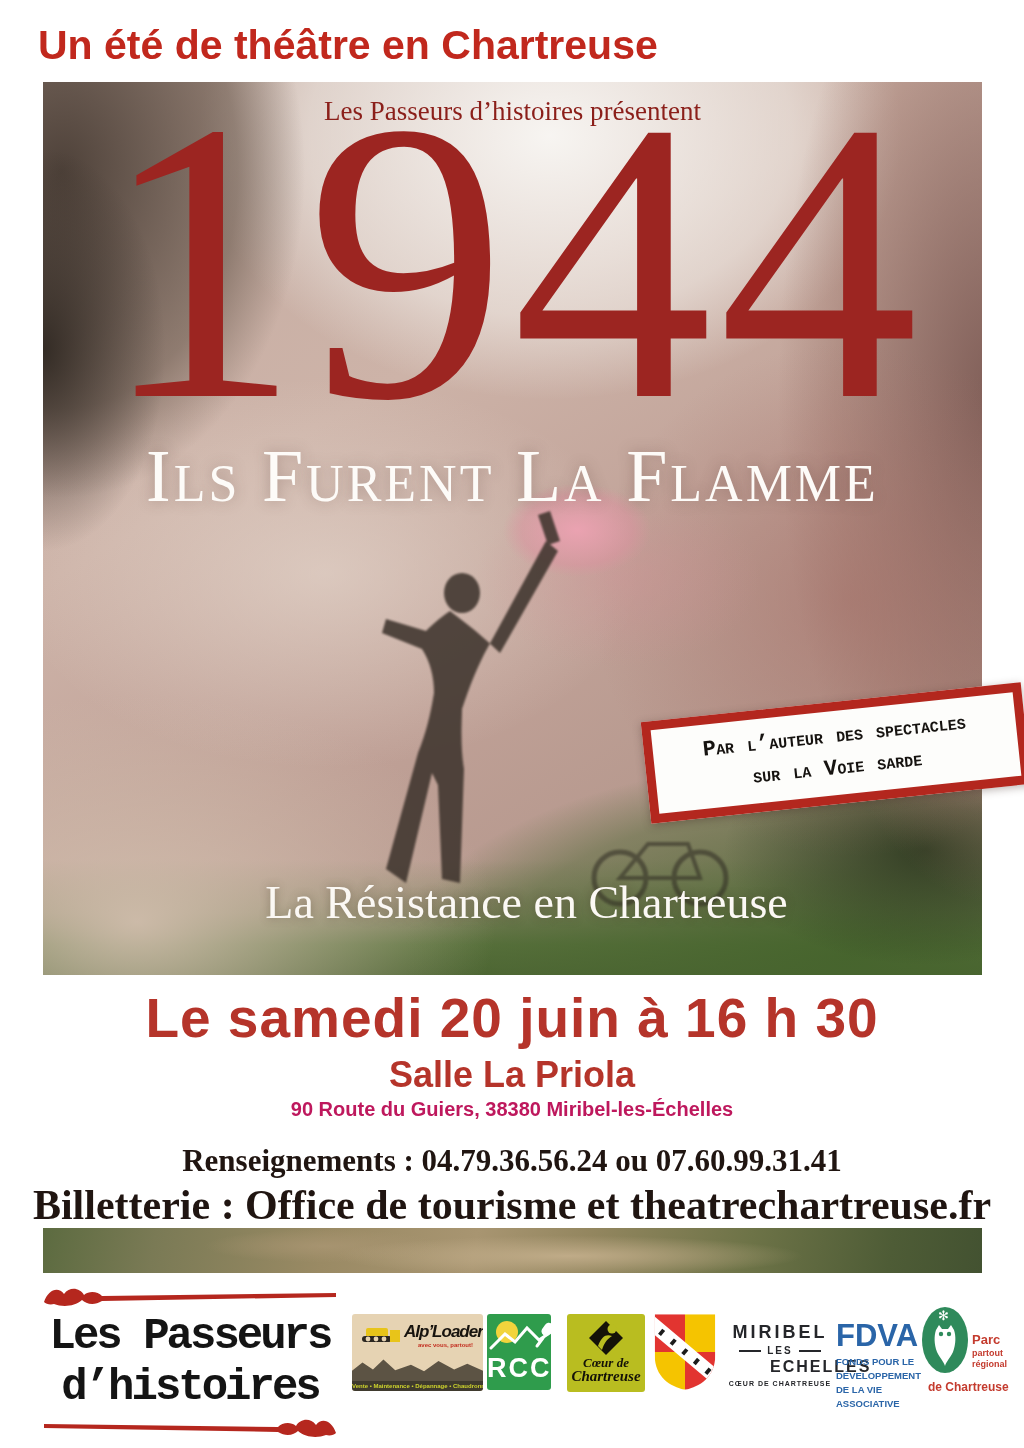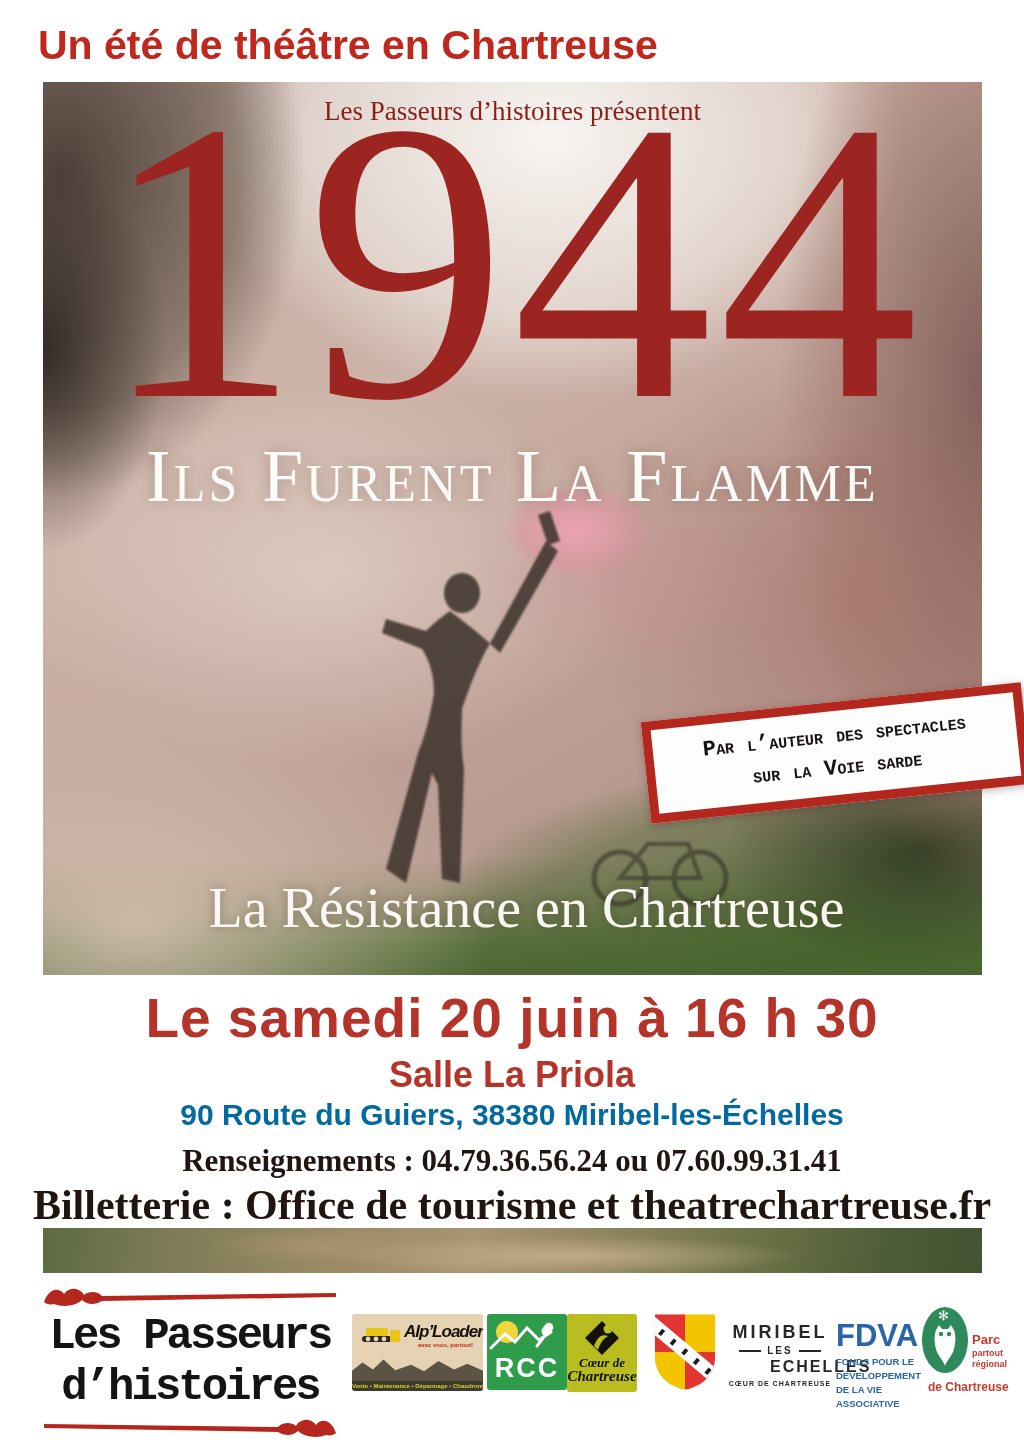--- a/index.html
+++ b/index.html
@@ -70,21 +70,21 @@
   .credits .c1{font-size:26px;line-height:34px;}
   .credits .c2{font-size:36px;line-height:44px;}
   .credits .c3{font-size:25px;line-height:32px;}
 
   .person{left:295px;top:425px;width:270px;height:400px;filter:blur(1.3px);opacity:.88;}
   .bike{left:545px;top:728px;width:150px;height:100px;opacity:.55;filter:blur(1px);}
 
   .resistance{
     left:0;right:0;top:794px;text-align:center;
     font-family:"Liberation Serif", serif;
-    font-size:56px;color:#fbf8f4;
+    font-size:46px;color:#fbf8f4;
     text-shadow:0 0 10px rgba(70,60,40,.45);
     padding-left:28px;
   }
 
   
   .stamp{
     left:645px;top:702px;width:352px;
     transform:rotate(-6deg);transform-origin:center;
     background:#fdfdfb;border:9px solid #b3271e;
     padding:10px 6px;text-align:center;
@@ -97,21 +97,21 @@
   .date-line{
     left:0;right:0;top:986px;text-align:center;
     font-weight:bold;font-size:55px;color:#b5342a;letter-spacing:1px;
   }
   .venue-line{
     left:0;right:0;top:1054px;text-align:center;
     font-weight:bold;font-size:36px;color:#b5342a;
   }
   .address-line{
     left:0;right:0;top:1098px;text-align:center;
-    font-weight:bold;font-size:30px;color:#0369a1;
+    font-weight:bold;font-size:20px;color:#be185d;
   }
 
   
   .info-line{
     left:0;right:0;top:1143px;text-align:center;
     font-family:"Liberation Serif", serif;font-weight:bold;
     font-size:31px;color:#201511;
   }
   .ticket-line{
     left:0;right:0;top:1181px;text-align:center;
@@ -140,26 +140,26 @@
   .logo-box{overflow:hidden;}
   .alp{left:352px;top:1314px;width:131px;height:77px;background:#e6d3b3;border-radius:3px;}
   .alp .dozer{position:absolute;left:8px;top:10px;width:44px;height:22px;}
   .alp .alp-name{position:absolute;left:52px;top:8px;font-size:17px;font-weight:bold;font-style:italic;color:#17130e;letter-spacing:-1px;}
   .alp .alp-tag{position:absolute;left:66px;top:28px;font-size:6px;font-weight:bold;color:#c22c1e;}
   .alp .alp-sil{position:absolute;left:0;bottom:9px;width:100%;height:28px;background:#5c5344;
     clip-path:polygon(0 60%,8% 30%,16% 55%,24% 20%,33% 58%,45% 38%,55% 62%,66% 25%,78% 55%,88% 35%,100% 60%,100% 100%,0 100%);}
   .alp .alp-services{position:absolute;left:0;bottom:0;width:100%;height:10px;background:#3f3a2e;
     font-size:6px;font-weight:bold;color:#cdd32c;text-align:center;line-height:10px;white-space:nowrap;}
 
-  .rcc{left:487px;top:1314px;width:80px;height:76px;background:#2f9c4c;border-radius:3px;}
+  .rcc{left:487px;top:1314px;width:64px;height:76px;background:#2f9c4c;border-radius:3px;}
   .rcc .rcc-text{position:absolute;left:0;right:0;bottom:6px;text-align:center;
     font-weight:bold;font-size:27px;color:#ffffff;letter-spacing:2px;}
   .rcc svg{position:absolute;left:0;top:0;}
 
-  .coeur{left:567px;top:1314px;width:70px;height:78px;background:#b9bd20;border-radius:3px;text-align:center;}
+  .coeur{left:567px;top:1314px;width:78px;height:78px;background:#b9bd20;border-radius:3px;text-align:center;}
   .coeur svg{display:block;margin:6px auto 0;}
   .coeur .co1{font-family:"Liberation Serif", serif;font-weight:bold;font-style:italic;font-size:13px;line-height:13px;color:#141208;}
   .coeur .co2{font-family:"Liberation Serif", serif;font-weight:bold;font-style:italic;font-size:15px;line-height:15px;color:#141208;}
 
   .shield{left:652px;top:1312px;width:66px;height:80px;}
 
   .miribel{left:722px;top:1322px;width:116px;text-align:center;color:#25262a;}
   .miribel .m1{font-weight:bold;font-size:18px;letter-spacing:3px;}
   .miribel .mles{display:flex;align-items:center;justify-content:center;gap:6px;margin:2px 0;}
   .miribel .mles .bar{width:22px;height:2px;background:#25262a;}

